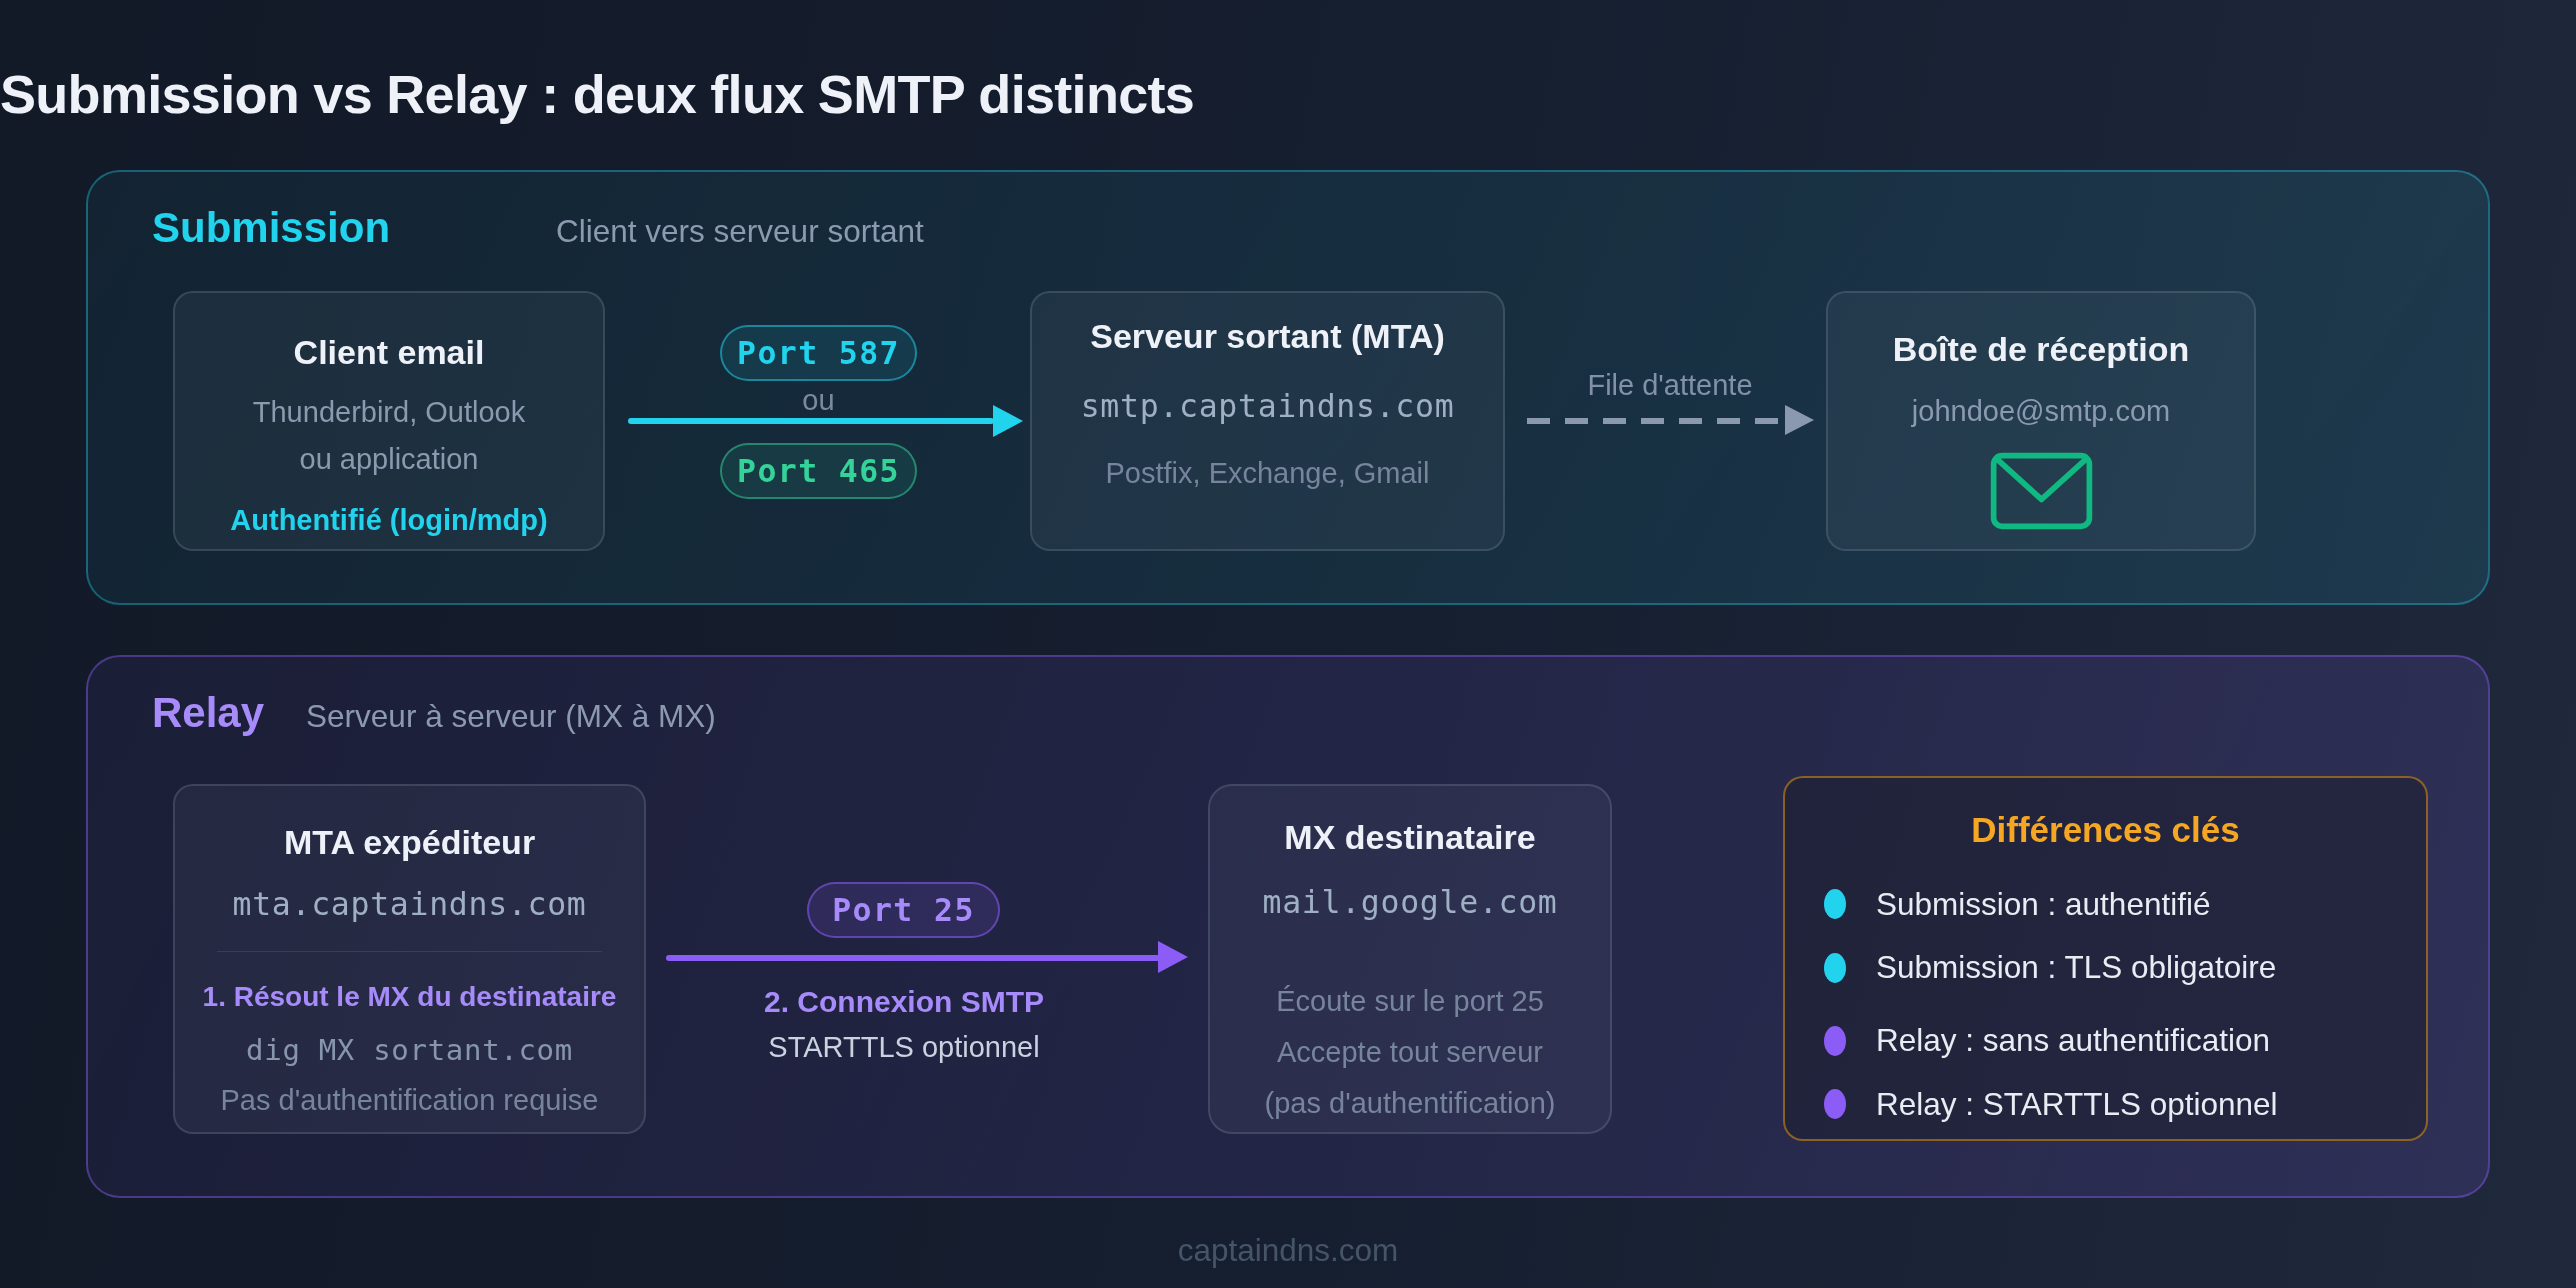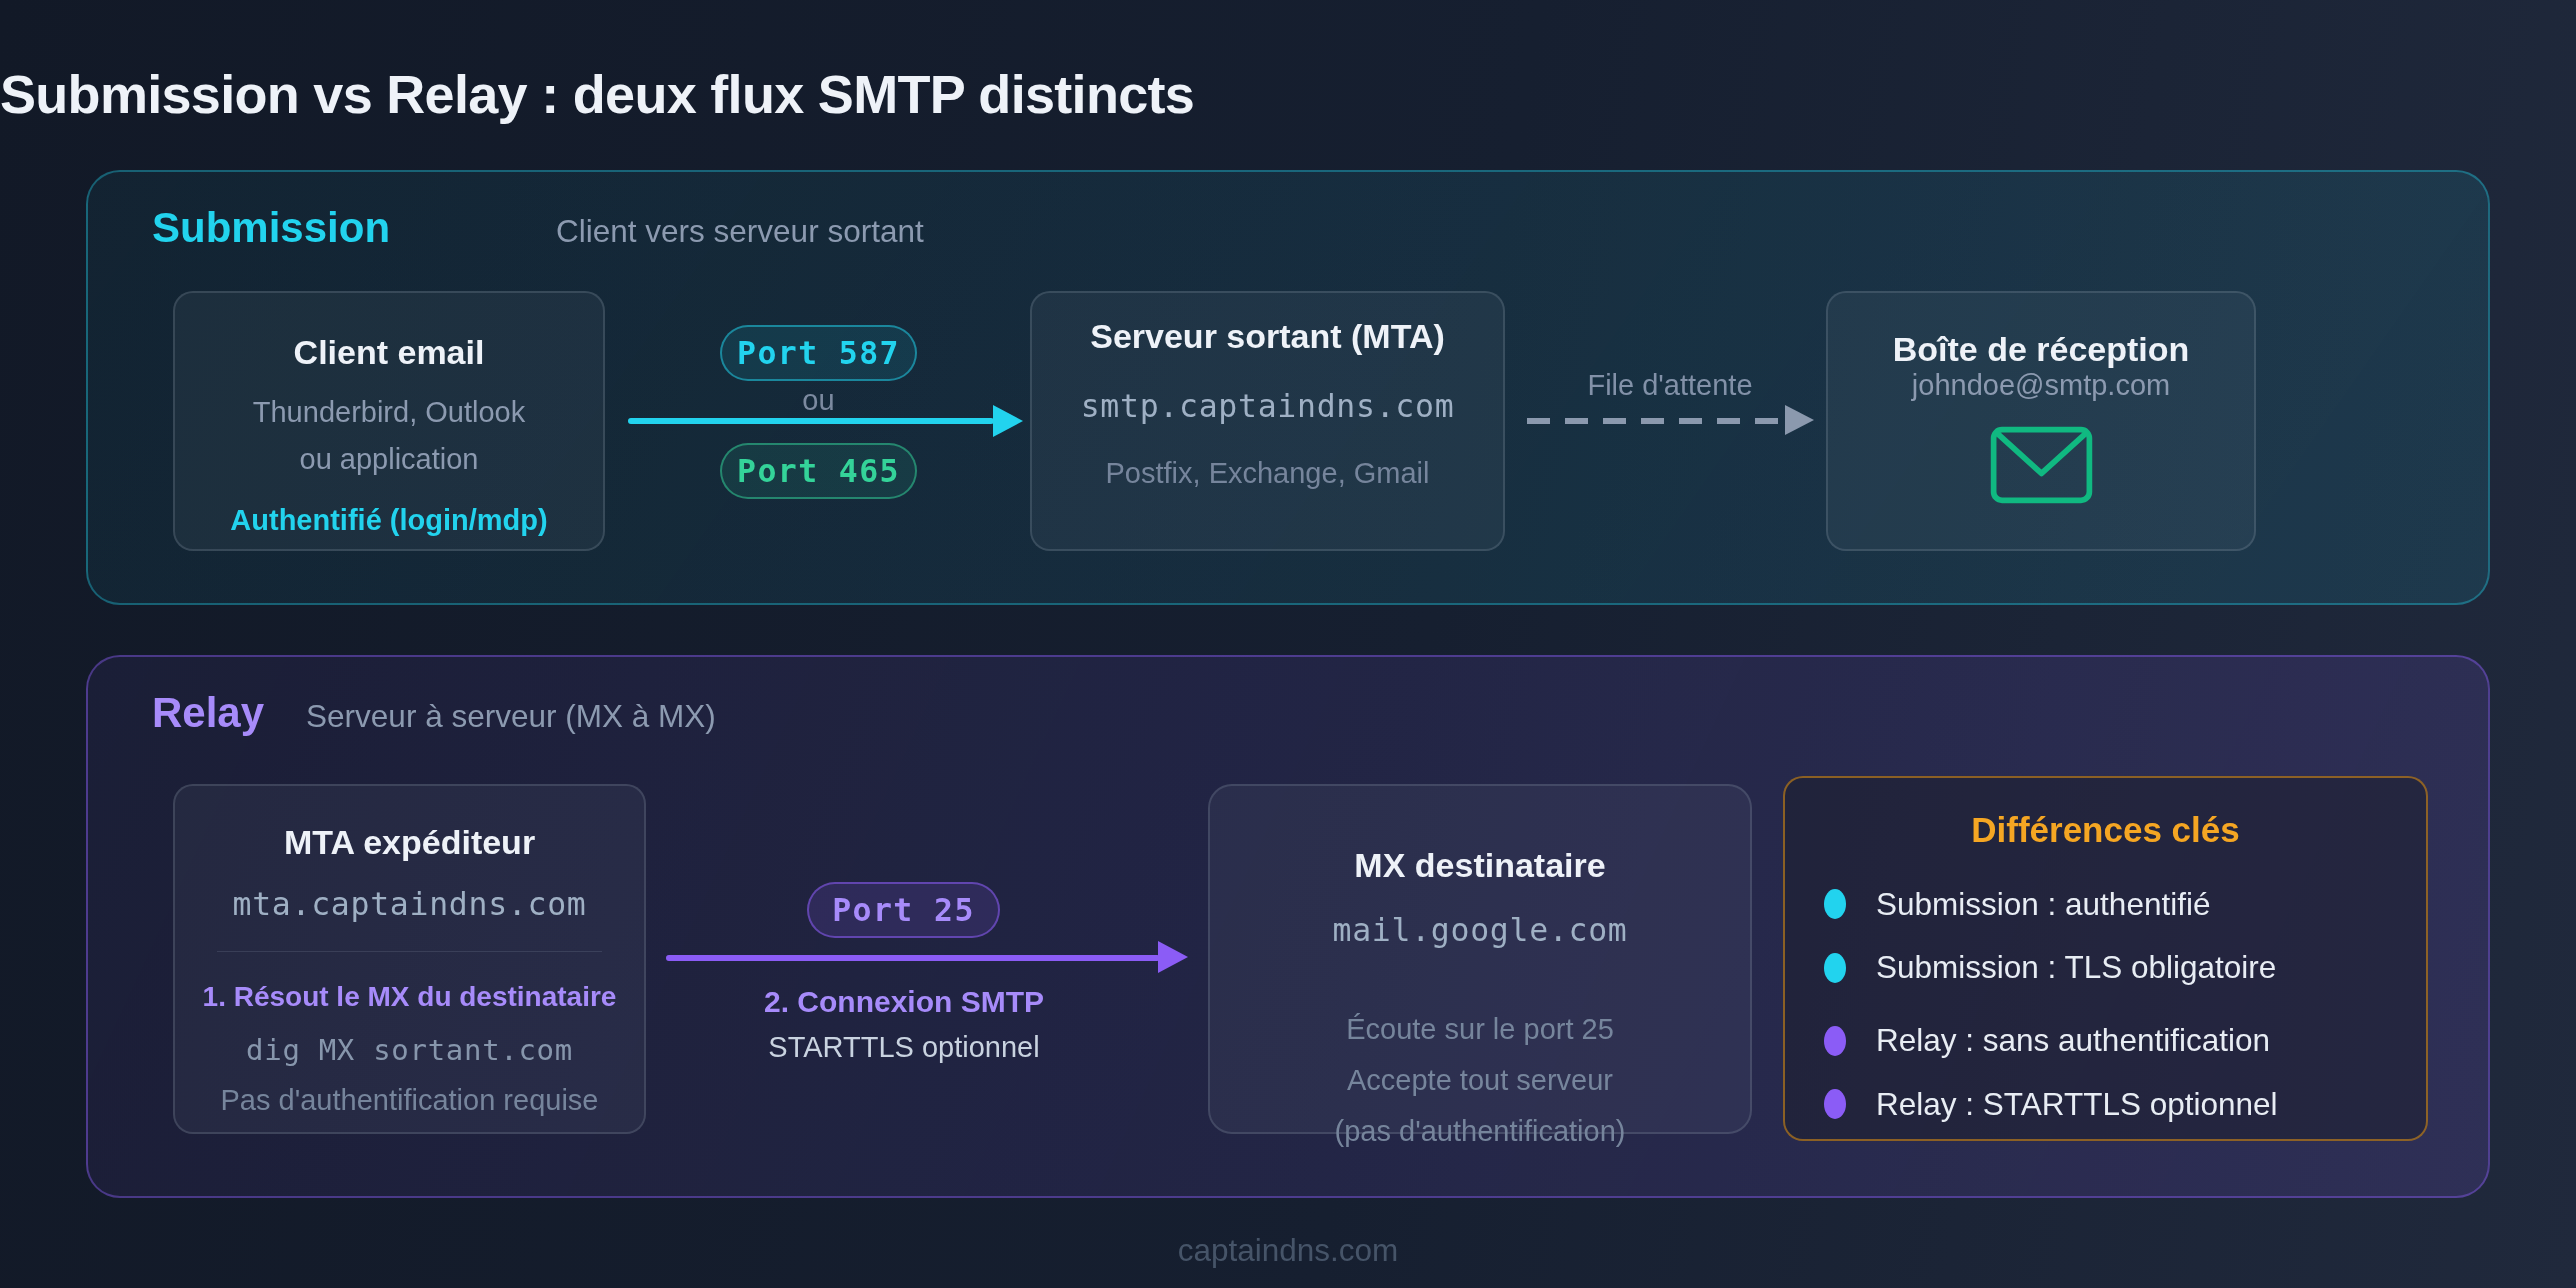--- a/index.html
+++ b/index.html
@@ -62,33 +62,33 @@
   .box-client{left:85px;top:119px;width:432px;height:260px;padding-top:40px;}
   .box-client .node-title{margin-bottom:24px;}
   .box-client .node-line{margin-bottom:14.3px;}
   .note-auth{font-size:29px;font-weight:600;color:var(--cyan);margin-top:13px;}
 
   .box-server{left:942px;top:119px;width:475px;height:260px;padding-top:24px;}
   .box-server .node-title{margin-bottom:31.5px;}
   .box-server .host{margin-bottom:33px;}
 
   .box-inbox{left:1738px;top:119px;width:430px;height:260px;padding-top:37px;}
-  .box-inbox .node-title{}
+  .box-inbox .node-title{margin-bottom:26px;}
   .box-inbox .node-line{margin-bottom:18.6px;}
 
   
   .box-mta{left:85px;top:127px;width:473px;height:350px;padding-top:37px;}
   .box-mta .node-title{margin-bottom:24px;}
   .box-mta .host{margin-bottom:29px;}
   .box-mta .divider{margin-bottom:29px;}
   .step-label{font-size:28px;font-weight:600;color:var(--purple-light);}
   .box-mta .step-label{margin-bottom:20px;}
   .box-mta .cmd{margin-bottom:17px;}
 
-  .box-mx{left:1120px;top:127px;width:544px;height:350px;padding-top:60px;border-radius:24px;}
+  .box-mx{left:1120px;top:127px;width:404px;height:350px;padding-top:32px;border-radius:24px;}
   .box-mx .node-title{margin-bottom:27px;}
   .box-mx .host{margin-bottom:31.5px;}
   .box-mx .divider{margin-bottom:33px;}
   .box-mx .node-line{margin-bottom:18px;}
 
   
   .badge{
     position:absolute;box-sizing:border-box;height:56px;border-radius:31.5px;
     display:flex;align-items:center;justify-content:center;
     font-family:"DejaVu Sans Mono", monospace;font-size:31.5px;font-weight:700;letter-spacing:1.4px;

